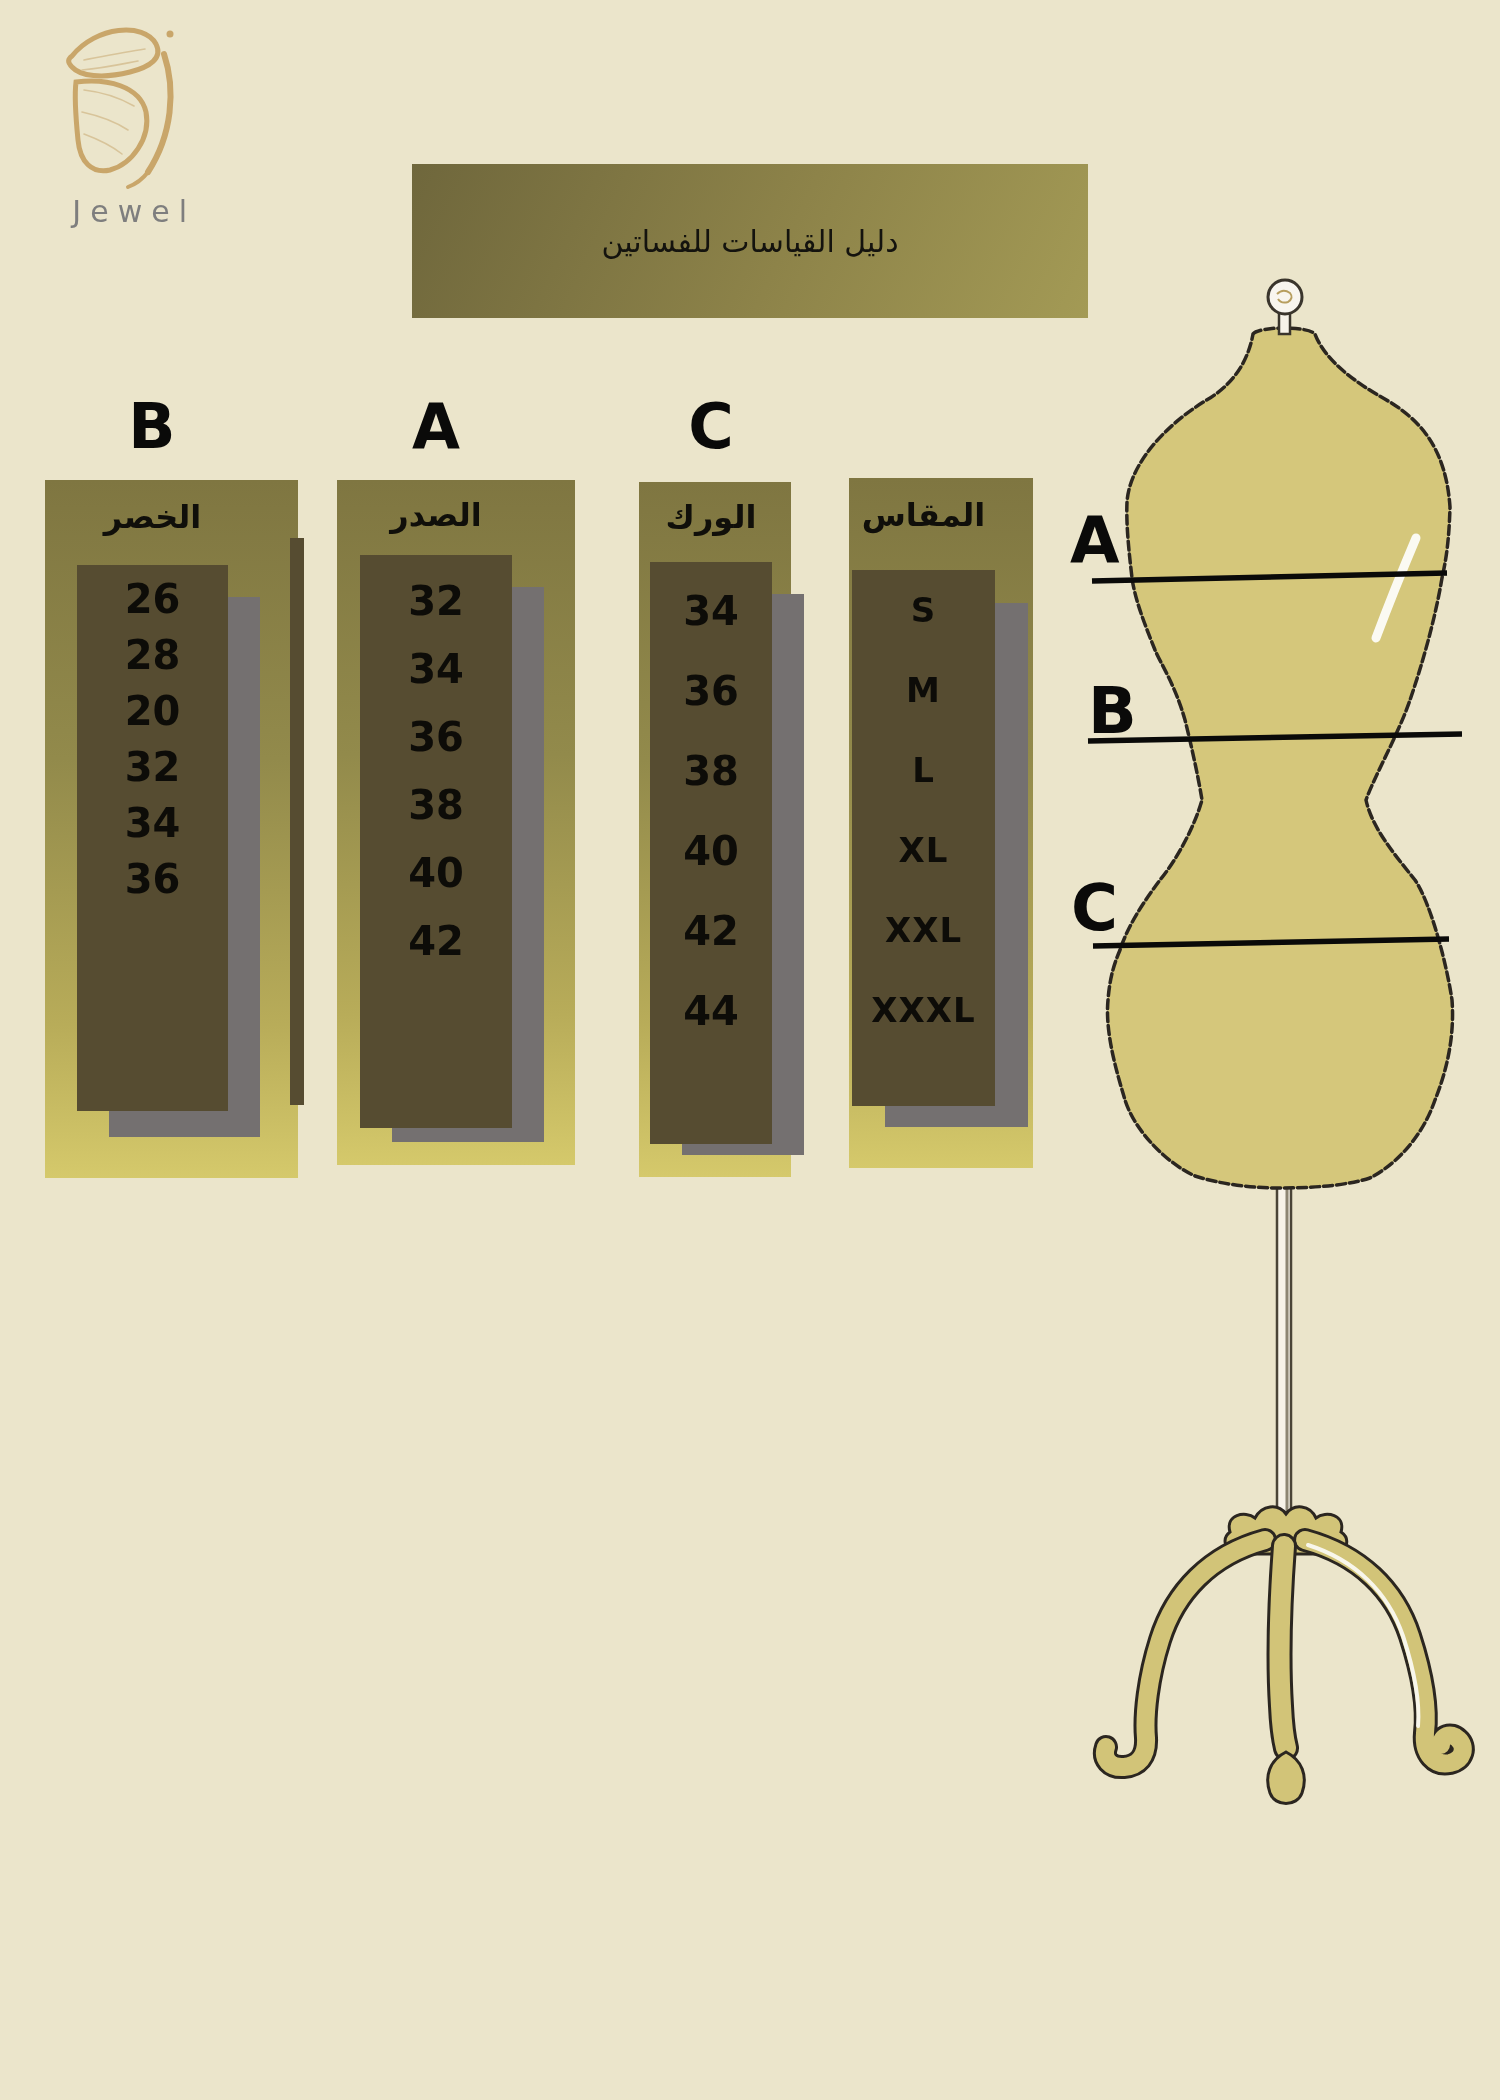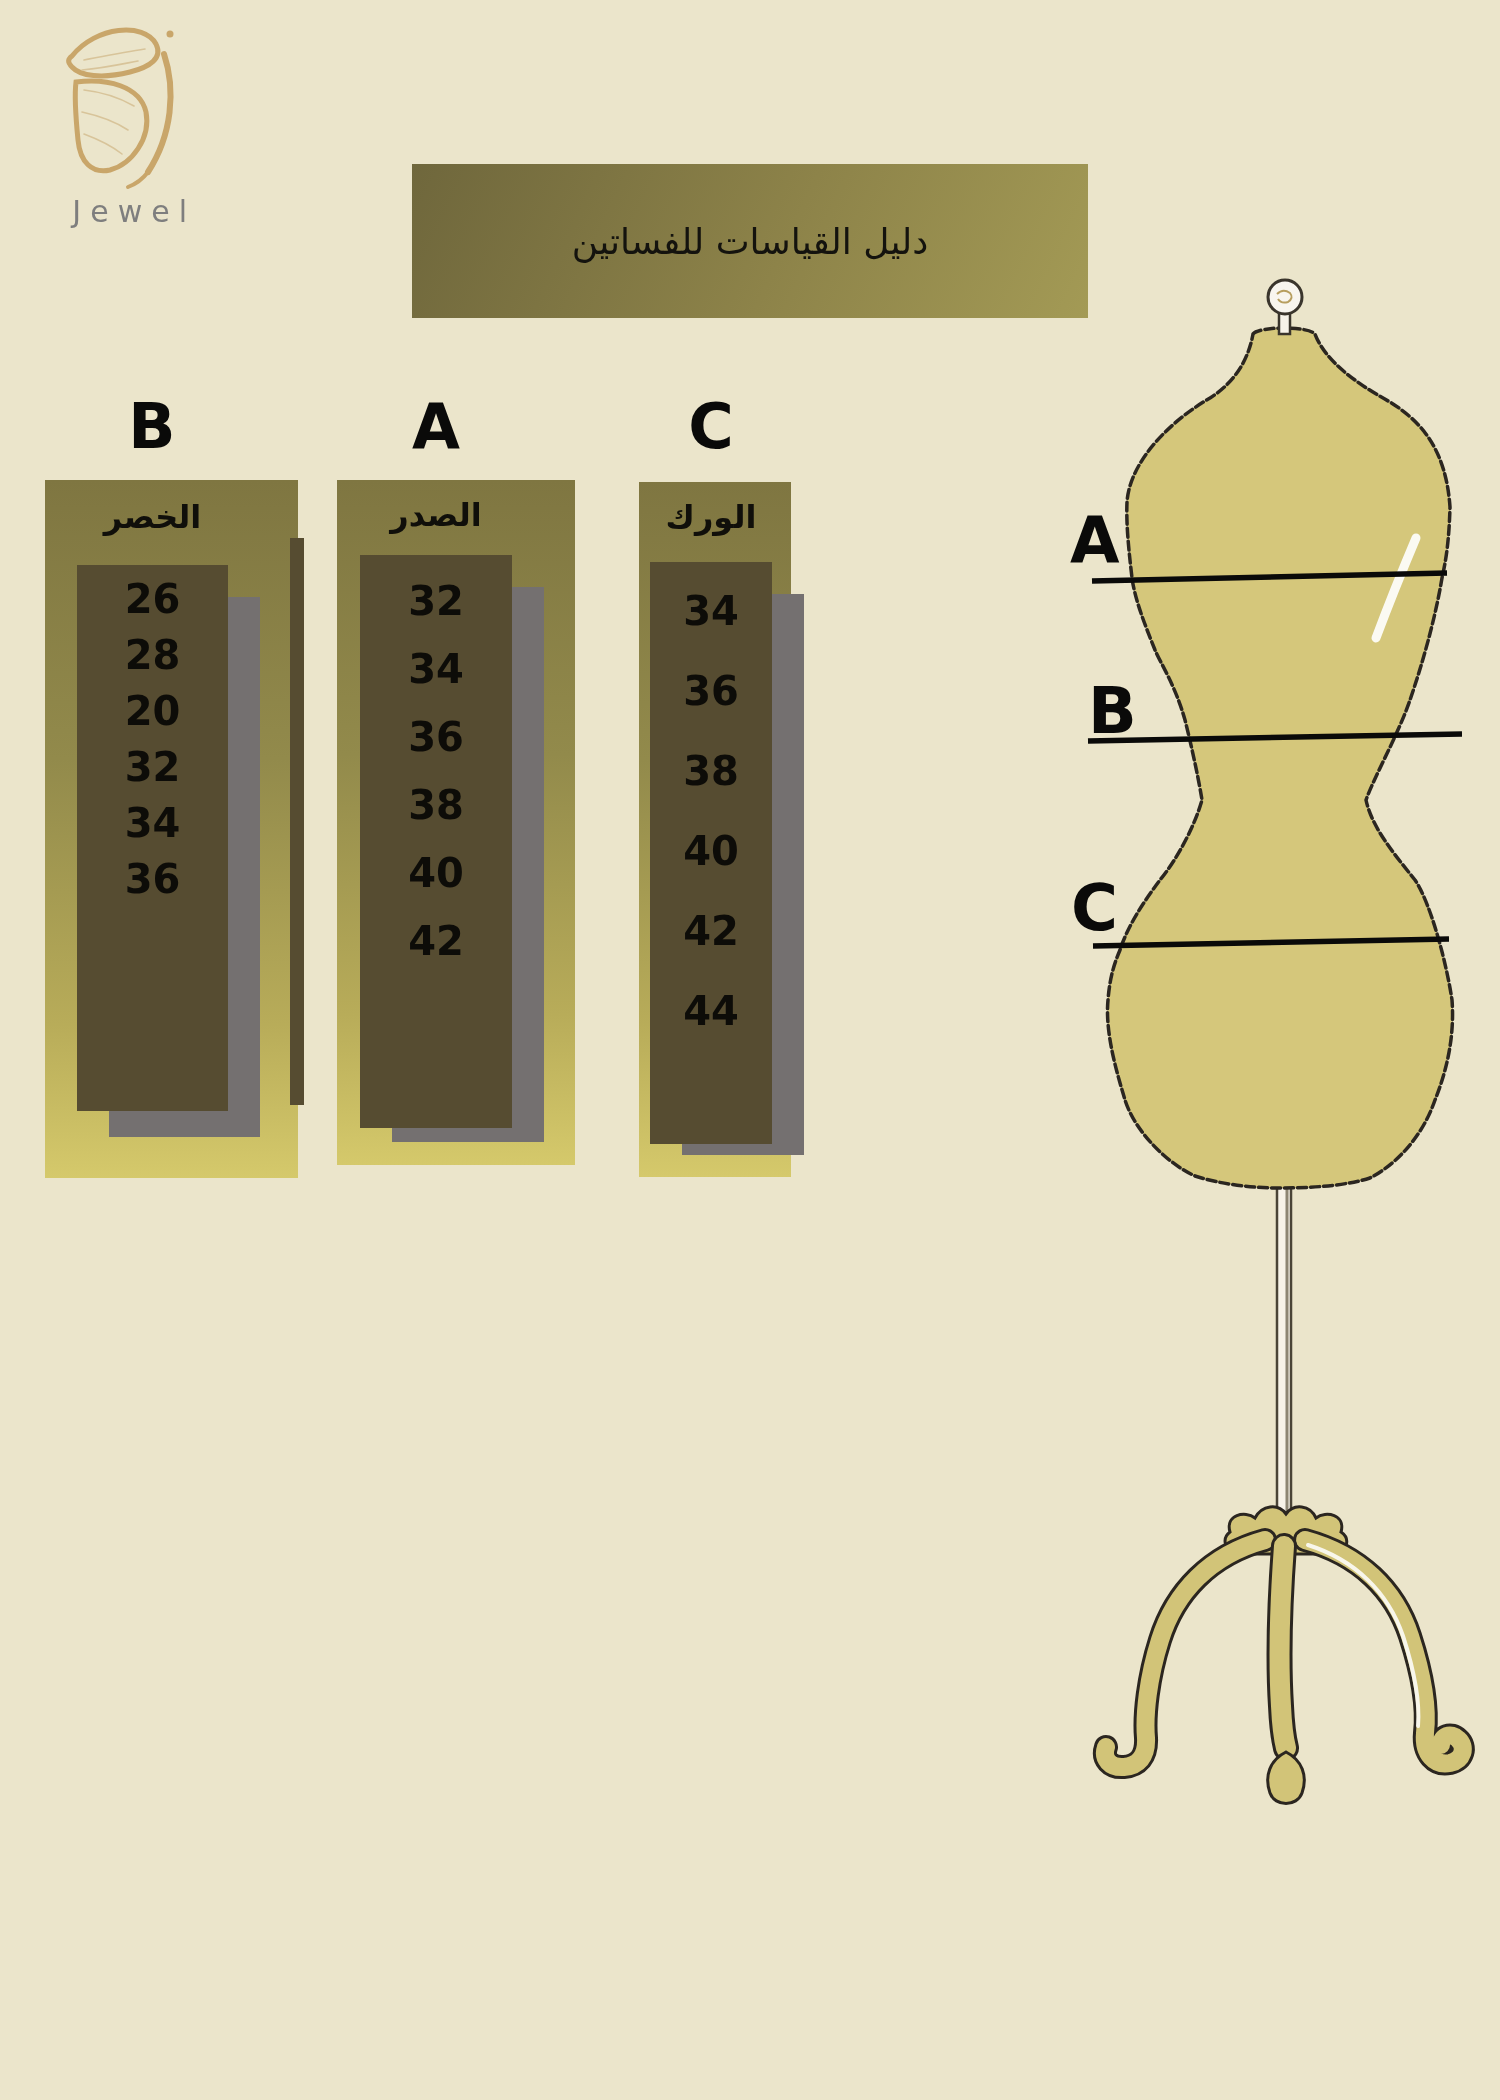--- a/index.html
+++ b/index.html
@@ -8,21 +8,21 @@
 
   
   .logo{position:absolute;left:50px;top:18px;width:140px;height:178px;}
   .brand-name{position:absolute;left:26px;top:194px;width:170px;text-align:right;
               font-size:30px;letter-spacing:9px;color:#7e7e7e;}
 
   
   .banner{position:absolute;left:412px;top:164px;width:676px;height:154px;
           background:linear-gradient(115deg,#6f673c 0%,#8d8349 55%,#a39a55 100%);
           display:flex;align-items:center;justify-content:center;}
-  .banner .title{font-size:36px;color:#14130e;direction:rtl;letter-spacing:1px;}
+  .banner .title{font-size:30px;color:#14130e;direction:rtl;letter-spacing:1px;}
 
   
   .col-letter{position:absolute;top:390px;width:140px;text-align:center;
               font-weight:bold;font-size:62px;color:#0a0a09;}
   #letter-b{left:82px;} #letter-a{left:366px;} #letter-c{left:641px;}
 
   
   .panel{position:absolute;
          background:linear-gradient(180deg,#7f7641 0%,#928a4b 40%,#b8ac59 78%,#d5c96b 100%);}
   #panel-waist{left:45px; top:480px;width:253px;height:698px;}
@@ -122,20 +122,32 @@
     <div class="darkbox">
       <div class="cell">34</div>
       <div class="cell">36</div>
       <div class="cell">38</div>
       <div class="cell">40</div>
       <div class="cell">42</div>
       <div class="cell">44</div>
     </div>
   </div>
 
+  <div class="panel" id="panel-size">
+    <div class="panel-header">المقاس</div>
+    <div class="shadow"></div>
+    <div class="darkbox">
+      <div class="cell">S</div>
+      <div class="cell">M</div>
+      <div class="cell">L</div>
+      <div class="cell">XL</div>
+      <div class="cell">XXL</div>
+      <div class="cell">XXXL</div>
+    </div>
+  </div>
 
   <svg class="mannequin" viewBox="0 0 450 1560">
 
     <g>
       <rect x="227" y="870" width="14" height="400" fill="#f7f3e9" stroke="#4a4437" stroke-width="2.5"></rect>
       <line x1="237" y1="872" x2="237" y2="1268" stroke="#8d8674" stroke-width="3"></line>
     </g>
 
     <path d="M 203 64
          C 210 56, 258 56, 265 64

